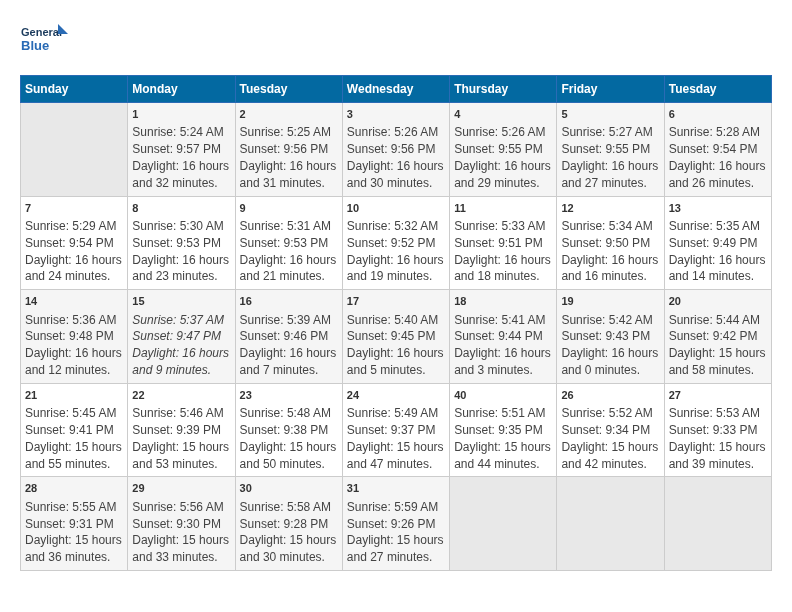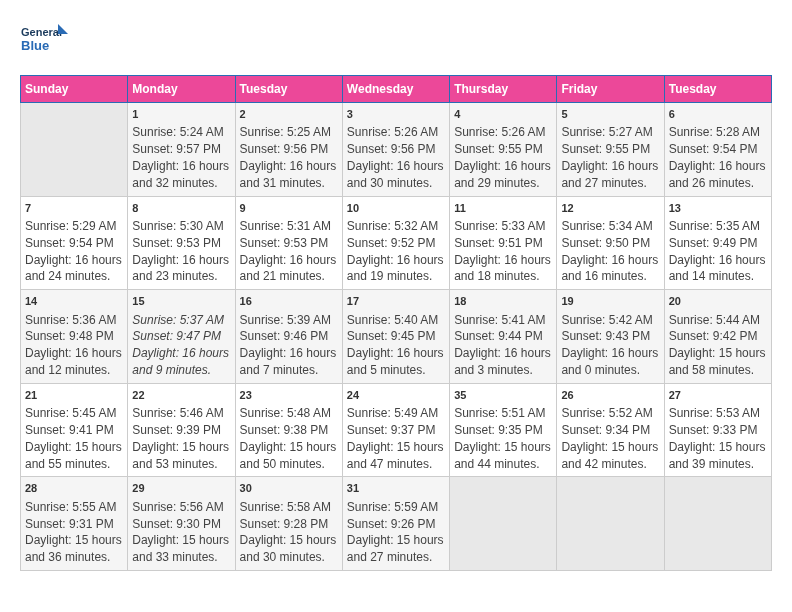--- a/index.html
+++ b/index.html
@@ -33,21 +33,21 @@
     .location-title {
       font-size: 16px;
       color: #333;
     }
     table {
       width: 100%;
       border-collapse: collapse;
       font-size: 11px;
     }
     thead tr th {
-      background-color: #ec4899;
+      background-color: #0369a1;
       color: #fff;
       padding: 6px 4px;
       text-align: left;
       font-size: 12px;
       border: 1px solid #2a6bb5;
     }
     tbody tr td {
       border: 1px solid #ccc;
       vertical-align: top;
       padding: 4px;
@@ -201,21 +201,21 @@
 Daylight: 15 hours
 and 53 minutes.</span></td>
         <td><span class="day-number">23</span><span class="day-info" style="white-space: pre-line;">Sunrise: 5:48 AM
 Sunset: 9:38 PM
 Daylight: 15 hours
 and 50 minutes.</span></td>
         <td><span class="day-number">24</span><span class="day-info" style="white-space: pre-line;">Sunrise: 5:49 AM
 Sunset: 9:37 PM
 Daylight: 15 hours
 and 47 minutes.</span></td>
-        <td><span class="day-number">35</span><span class="day-info" style="white-space: pre-line;">Sunrise: 5:51 AM
+        <td><span class="day-number">40</span><span class="day-info" style="white-space: pre-line;">Sunrise: 5:51 AM
 Sunset: 9:35 PM
 Daylight: 15 hours
 and 44 minutes.</span></td>
         <td><span class="day-number">26</span><span class="day-info" style="white-space: pre-line;">Sunrise: 5:52 AM
 Sunset: 9:34 PM
 Daylight: 15 hours
 and 42 minutes.</span></td>
         <td><span class="day-number">27</span><span class="day-info" style="white-space: pre-line;">Sunrise: 5:53 AM
 Sunset: 9:33 PM
 Daylight: 15 hours

